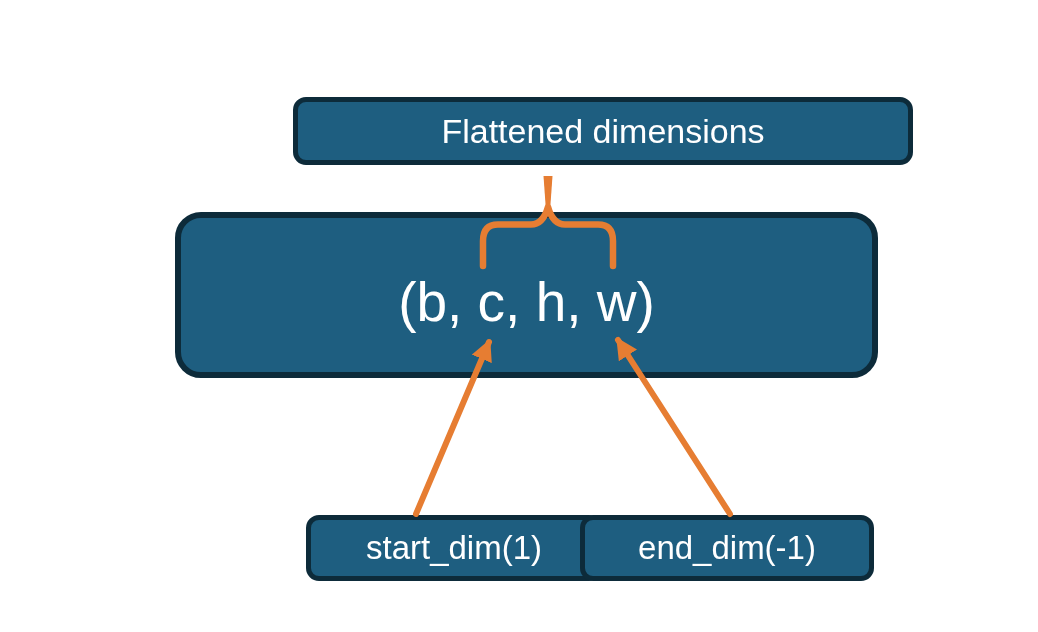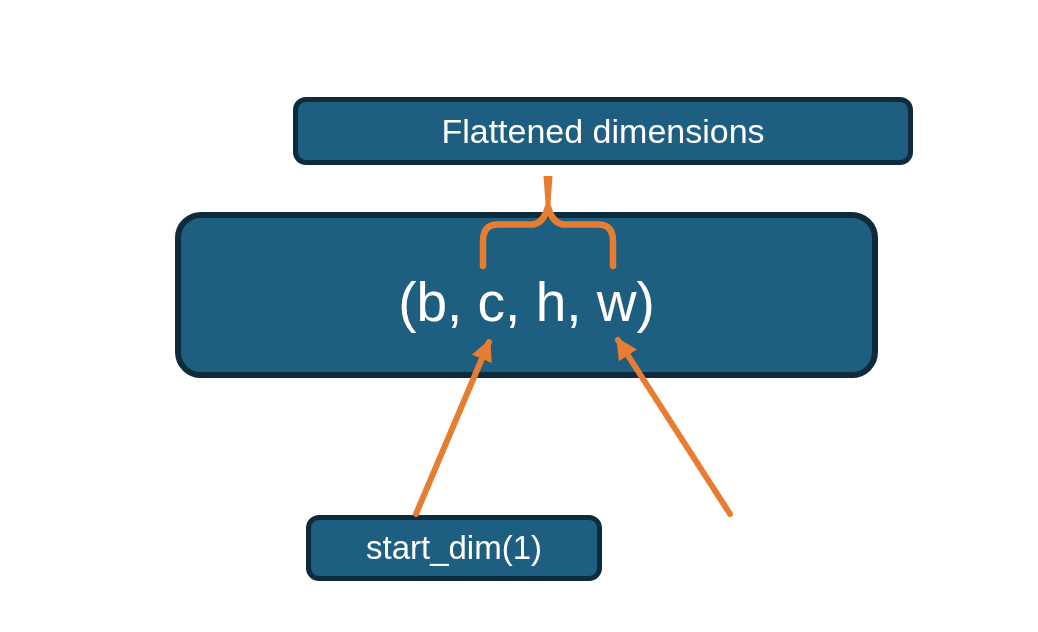--- a/index.html
+++ b/index.html
@@ -81,20 +81,23 @@
   </div>
 
   <div class="node main-box">
     <span class="label">(b, c, h, w)</span>
   </div>
 
   <div class="node start-box">
     <span class="label">start_dim(1)</span>
   </div>
 
+  <div class="node end-box">
+    <span class="label">end_dim(-1)</span>
+  </div>
 
   <svg class="overlay" viewBox="0 0 1038 632" xmlns="http://www.w3.org/2000/svg">
     <defs>
       <marker id="arrowhead" viewBox="0 0 10 10" refX="8.5" refY="5" markerWidth="3.6" markerHeight="3.6" orient="auto-start-reverse">
         <path d="M0,0 L10,5 L0,10 z" class="accent-fill"></path>
       </marker>
     </defs>
 
     <polygon class="accent-fill" points="543.5,176 552.5,176 550,211 546,211"></polygon>
 

